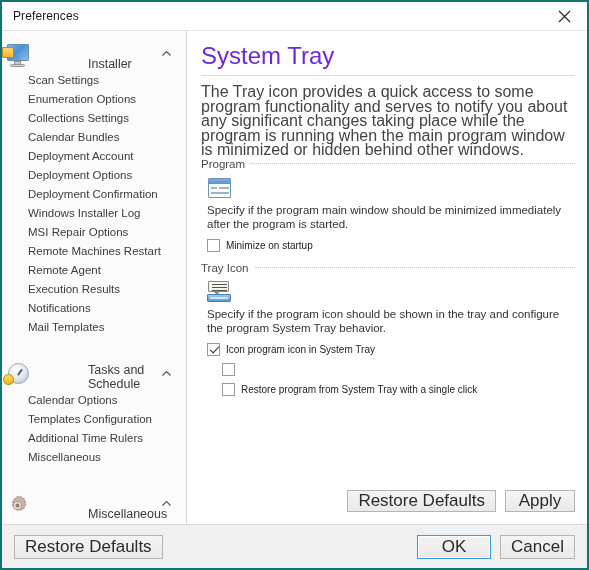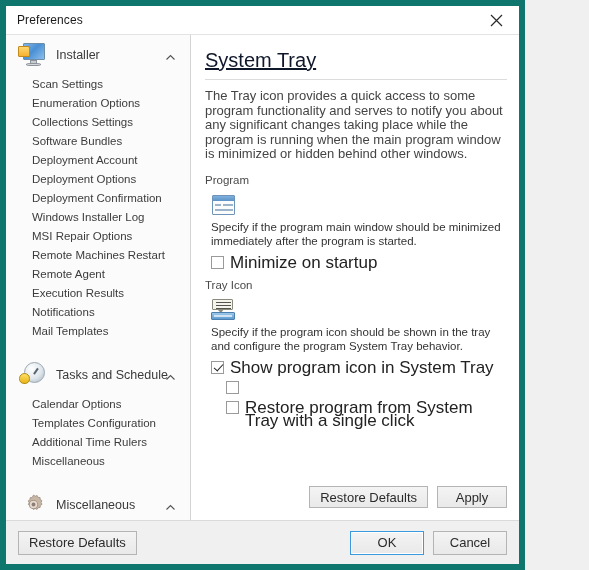--- a/index.html
+++ b/index.html
@@ -5,23 +5,23 @@
   * { box-sizing: border-box; }
   html, body {
     margin: 0; padding: 0;
     width: 589px; height: 570px;
     overflow: hidden;
     background: #f0f0f0;
     font-family: "Liberation Sans", sans-serif;
   }
   #window {
     position: relative;
-    width: 525px; height: 570px;
+    width: 589px; height: 570px;
     background: #f0f0f0;
-    border: 6px solid #0f766e;
+    border: 2px solid #0f766e;
     display: flex;
     flex-direction: column;
   }
 
   
   #titlebar {
     height: 28px;
     min-height: 28px;
     background: #ffffff;
     display: flex;
@@ -56,25 +56,25 @@
   #sidebar {
     width: 185px;
     min-width: 185px;
     background: #fbfbfb;
     border-right: 1px solid #d4d4d4;
     overflow: hidden;
     position: relative;
   }
   .group-header {
     display: flex;
-    align-items: center;
+    align-items: flex-end;
     height: 40px;
-    padding-left: 12px;
     position: relative;
     cursor: default;
+    gap: 48px;
   }
   .group-icon {
     width: 30px; height: 30px;
     margin-right: 8px;
     flex: 0 0 30px;
     position: relative;
   }
   .group-title {
     font-size: 12.5px;
     color: #3a3a3a;
@@ -167,45 +167,42 @@
   #content {
     flex: 1;
     background: #ffffff;
     padding: 10px 12px 0 14px;
     position: relative;
     min-width: 0;
     display: flex;
     flex-direction: column;
   }
   #page-title {
-    font-size: 20px;
-    color: #0f172a;
+    font-size: 24px;
+    color: #6d28d9;
     font-weight: normal;
     margin: 2px 0 0 0;
     line-height: 26px;
-    text-decoration: underline;
   }
   #title-rule {
     height: 1px;
     background: #dcdcdc;
     margin: 6px 0 9px 0;
   }
   #page-desc {
-    font-size: 13px;
+    font-size: 16px;
     color: #444444;
     line-height: 14.5px;
-    margin-bottom: 12px;
   }
 
   .groupbox { margin-bottom: 10px; }
   .groupbox-head {
     display: flex;
-    align-items: flex-start;
+    align-items: center;
     margin-bottom: 6px;
-    flex-direction: column;
   }
   .groupbox-label {
     font-size: 11.5px;
     color: #4a4a4a;
     white-space: nowrap;
     padding-right: 6px;
   }
   .groupbox-rule {
     flex: 1;
     height: 1px;
@@ -249,21 +246,21 @@
   .cbox.checked:after {
     content: "";
     position: absolute;
     left: 3.5px; top: 0.5px;
     width: 4px; height: 8px;
     border: solid #222222;
     border-width: 0 1.6px 1.6px 0;
     transform: rotate(42deg);
   }
   .cb-label {
-    font-size: 17px;
+    font-size: 10px;
     color: #222222;
     line-height: 13px;
   }
 
   
   .ic-win {
     position: absolute;
     left: 1px; top: 1px;
     width: 23px; height: 20px;
     background: #fcfcfc;
@@ -335,21 +332,21 @@
     padding: 0 0 12px 0;
   }
 
   .btn {
     height: 22px;
     min-width: 70px;
     padding: 0 10px;
     background: linear-gradient(180deg,#f4f4f4 0%,#e9e9e9 100%);
     border: 1px solid #b4b4b4;
     font-family: "Liberation Sans", sans-serif;
-    font-size: 13px;
+    font-size: 17px;
     color: #2b2b2b;
     cursor: default;
     display: inline-flex;
     align-items: center;
     justify-content: center;
     white-space: nowrap;
   }
   .btn.focused {
     border: 1px solid #3a9ae0;
     outline: 1px solid #ffffff;
@@ -402,21 +399,21 @@
         <span class="chevron">
           <svg width="11" height="11" viewBox="0 0 11 11">
               <path d="M1.5 7 L5.5 3 L9.5 7" stroke="#555" stroke-width="1.1" fill="none"></path>
             </svg>
         </span>
       </div>
       <ul class="leaf-list">
         <li class="leaf">Scan Settings</li>
         <li class="leaf">Enumeration Options</li>
         <li class="leaf">Collections Settings</li>
-        <li class="leaf">Software Bundles</li>
+        <li class="leaf">Calendar Bundles</li>
         <li class="leaf">Deployment Account</li>
         <li class="leaf">Deployment Options</li>
         <li class="leaf">Deployment Confirmation</li>
         <li class="leaf">Windows Installer Log</li>
         <li class="leaf">MSI Repair Options</li>
         <li class="leaf">Remote Machines Restart</li>
         <li class="leaf">Remote Agent</li>
         <li class="leaf">Execution Results</li>
         <li class="leaf">Notifications</li>
         <li class="leaf">Mail Templates</li>
@@ -507,21 +504,21 @@
           <span class="gb-icon">
             <span class="ic-tray-balloon">
                 <span class="ic-tray-lines"></span>
               </span>
             <span class="ic-tray-bar"></span>
           </span>
           <div class="gb-text">
             <div>Specify if the program icon should be shown in the tray and configure the program System Tray behavior.</div>
             <div class="checkline">
               <span class="cbox checked"></span>
-              <span class="cb-label">Show program icon in System Tray</span>
+              <span class="cb-label">Icon program icon in System Tray</span>
             </div>
             <div class="checkline indent">
               <span class="cbox"></span>
             </div>
             <div class="checkline indent">
               <span class="cbox"></span>
               <span class="cb-label">Restore program from System Tray with a single click</span>
             </div>
           </div>
         </div>

